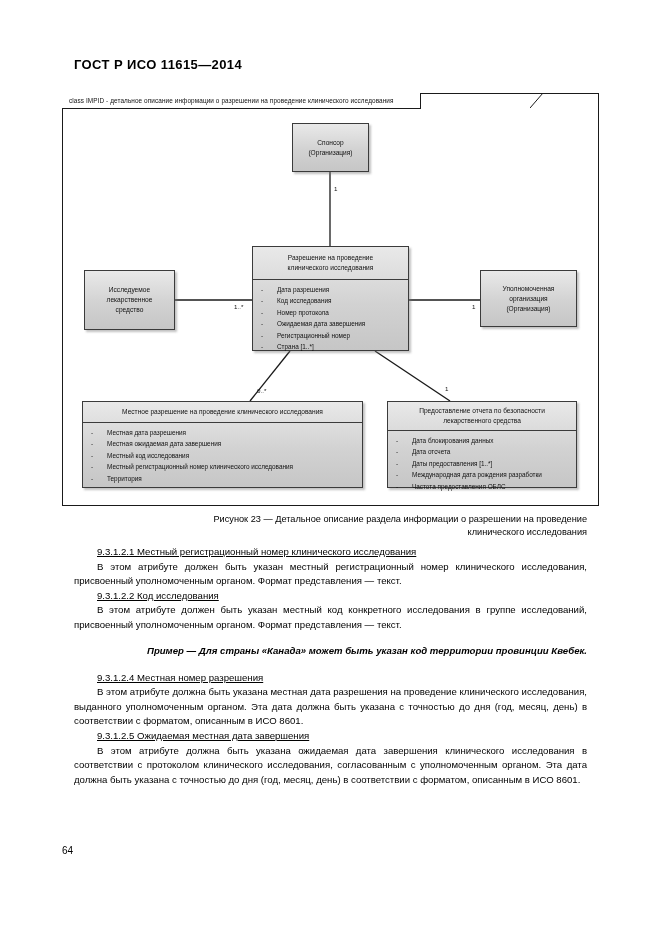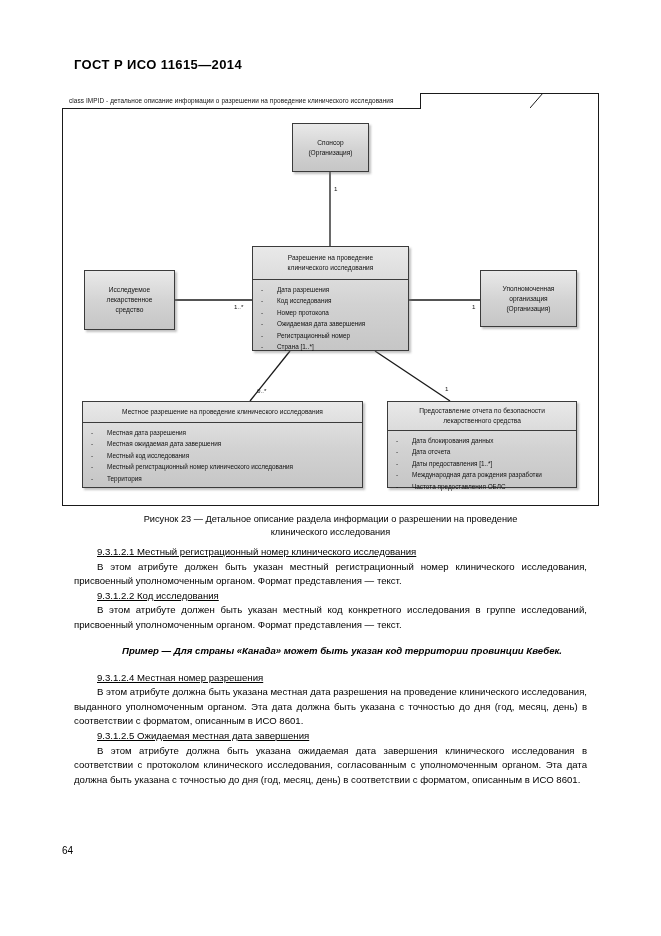--- a/index.html
+++ b/index.html
@@ -125,21 +125,21 @@
     z-index: 6;
     white-space: nowrap;
   }
 
   
   .caption {
     position: absolute;
     left: 74px;
     top: 513px;
     width: 513px;
-    text-align: center;
+    text-align: right;
     font-size: 9.2px;
     line-height: 13px;
   }
 
   
   .body-text {
     position: absolute;
     left: 74px;
     top: 545px;
     width: 513px;
@@ -155,21 +155,21 @@
   .body-text p.heading {
     text-indent: 23px;
     text-align: left;
     text-decoration: underline;
   }
   .body-text p.example {
     margin: 12px 0 12px 0;
     text-indent: 23px;
     font-weight: bold;
     font-style: italic;
-    text-align: center;
+    text-align: right;
   }
 
   
   .folio {
     position: absolute;
     left: 62px;
     top: 845px;
     font-size: 10px;
   }
 </style>

